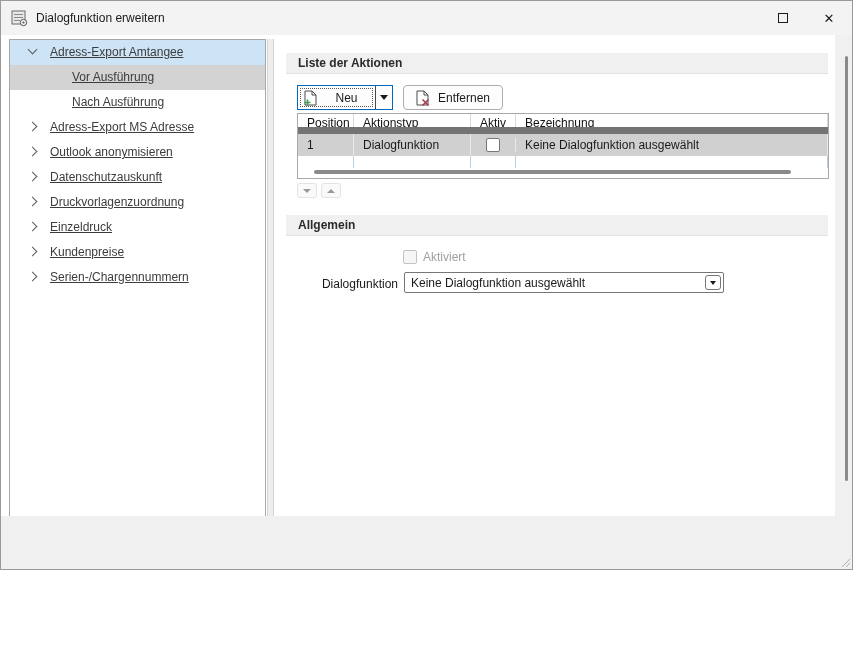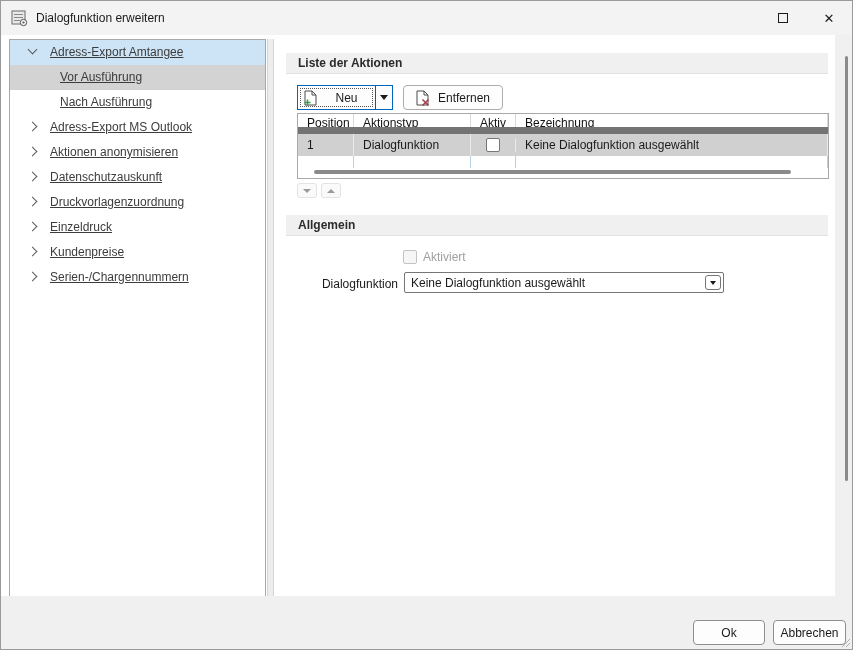--- a/index.html
+++ b/index.html
@@ -1,20 +1,20 @@
 <!DOCTYPE html>
 <html><head>
 <meta charset="utf-8">
 <style>
   * { box-sizing: border-box; margin: 0; padding: 0; }
   html, body { width: 853px; height: 650px; }
   body { font-family: "Liberation Sans", sans-serif; font-size: 12px; color: #1d1d1d; }
 
   .window {
-    position: relative; width: 853px; height: 650px;
+    position: relative; width: 853px; height: 570px;
     background: #ffffff; border: 1px solid #9a9a9a; overflow: hidden;
   }
 
   
   .titlebar {
     position: absolute; left: 0; top: 0; right: 0; height: 34px;
     background: #f3f3f3; display: flex; align-items: center;
   }
   .titlebar-icon { width: 17px; height: 17px; margin: 0 8px 0 10px; flex: 0 0 auto; }
   .title-text { font-size: 12px; color: #1a1a1a; }
@@ -25,21 +25,21 @@
 
   
   .tree-panel {
     position: absolute; left: 8px; top: 38px; width: 257px; height: 559px;
     background: #ffffff; border: 1px solid #a8a8a8; overflow: hidden;
   }
   .tree-row { position: relative; height: 25px; line-height: 25px; cursor: default; }
   .tree-row.sel-blue { background: #cde4f7; }
   .tree-row.sel-gray { background: #d3d3d3; }
   .tree-label { position: absolute; left: 40px; top: 0; color: #3c3c3c; white-space: nowrap; text-decoration: underline; }
-  .tree-row.child .tree-label { left: 50px; }
+  .tree-row.child .tree-label { left: 62px; }
   .chev { position: absolute; left: 19px; top: 9px; width: 7px; height: 7px;
           border-right: 1.6px solid #5a5a5a; border-bottom: 1.6px solid #5a5a5a; }
   .chev.right { transform: rotate(-45deg); top: 8px; }
   .chev.down  { transform: rotate(45deg); top: 6px; }
 
   
   .splitter {
     position: absolute; left: 266px; top: 38px; width: 7px; height: 559px;
     background: #ededed; border-left: 1px solid #d5d5d5; border-right: 1px solid #d5d5d5;
     cursor: ew-resize;
@@ -170,25 +170,25 @@
       <span class="tree-label">Adress-Export Amtangee</span>
     </div>
     <div class="tree-row child sel-gray">
       <span class="tree-label">Vor Ausführung</span>
     </div>
     <div class="tree-row child">
       <span class="tree-label">Nach Ausführung</span>
     </div>
     <div class="tree-row">
       <span class="chev right"></span>
-      <span class="tree-label">Adress-Export MS Outlook</span>
-    </div>
-    <div class="tree-row">
-      <span class="chev right"></span>
-      <span class="tree-label">Aktionen anonymisieren</span>
+      <span class="tree-label">Adress-Export MS Adresse</span>
+    </div>
+    <div class="tree-row">
+      <span class="chev right"></span>
+      <span class="tree-label">Outlook anonymisieren</span>
     </div>
     <div class="tree-row">
       <span class="chev right"></span>
       <span class="tree-label">Datenschutzauskunft</span>
     </div>
     <div class="tree-row">
       <span class="chev right"></span>
       <span class="tree-label">Druckvorlagenzuordnung</span>
     </div>
     <div class="tree-row">

